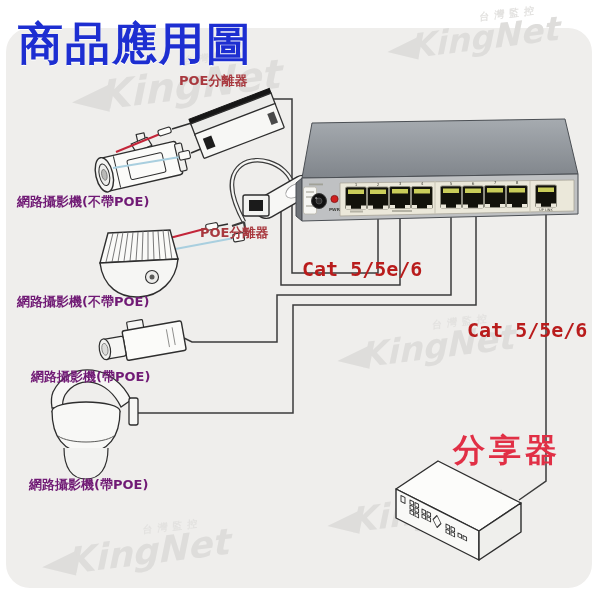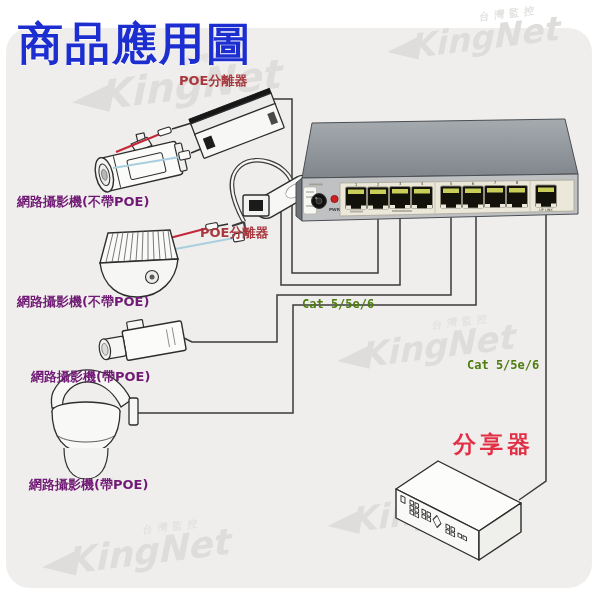--- a/index.html
+++ b/index.html
@@ -7,22 +7,22 @@
   .stage{position:absolute;left:0;top:0;width:600px;height:600px;}
   .panel{position:absolute;left:6px;top:28px;width:586px;height:560px;background:#efeeec;border-radius:24px;}
   .title{position:absolute;left:18px;top:14px;font-size:45px;font-weight:800;color:#1d2ed1;letter-spacing:2px;text-shadow:0 1px 0 #ffffff;z-index:6;}
   .wm{position:absolute;color:#dedddb;font-style:italic;font-weight:900;transform:rotate(-7deg) skewX(-8deg);z-index:2;white-space:nowrap;line-height:1;}
   .wm .wm-sub{position:absolute;left:52%;top:-9px;font-size:10px;font-weight:700;letter-spacing:5px;color:#e3e2e0;font-style:normal;}
   .wm .wm-arrow{display:inline-block;transform:scale(1.25,0.9);margin-right:-4px;}
   svg.diagram{position:absolute;left:0;top:0;z-index:3;}
   .lbl{position:absolute;z-index:5;font-weight:bold;white-space:nowrap;}
   .lbl-red{color:#701a75;font-size:13px;}
   .lbl-poe{color:#a8383e;font-size:13px;}
-  .lbl-cat{color:#4d7c0f;font-size:12px;font-family:"DejaVu Sans Mono","Liberation Mono",monospace;margin-top:40px;}
-  .lbl-router{color:#e12f45;font-size:23px;font-weight:800;letter-spacing:4px;}
+  .lbl-cat{color:#b91c1c;font-size:20px;font-family:"DejaVu Sans Mono","Liberation Mono",monospace;}
+  .lbl-router{color:#e12f45;font-size:32px;font-weight:800;letter-spacing:4px;}
 </style>
 </head>
 <body>
 
 <div class="stage">
 
   <div class="panel"></div>
 
   <div class="wm" style="left:75px;top:66px;font-size:40px;">
     <span class="wm-sub">台灣監控</span><span class="wm-arrow">◀</span><span>KingNet</span>

